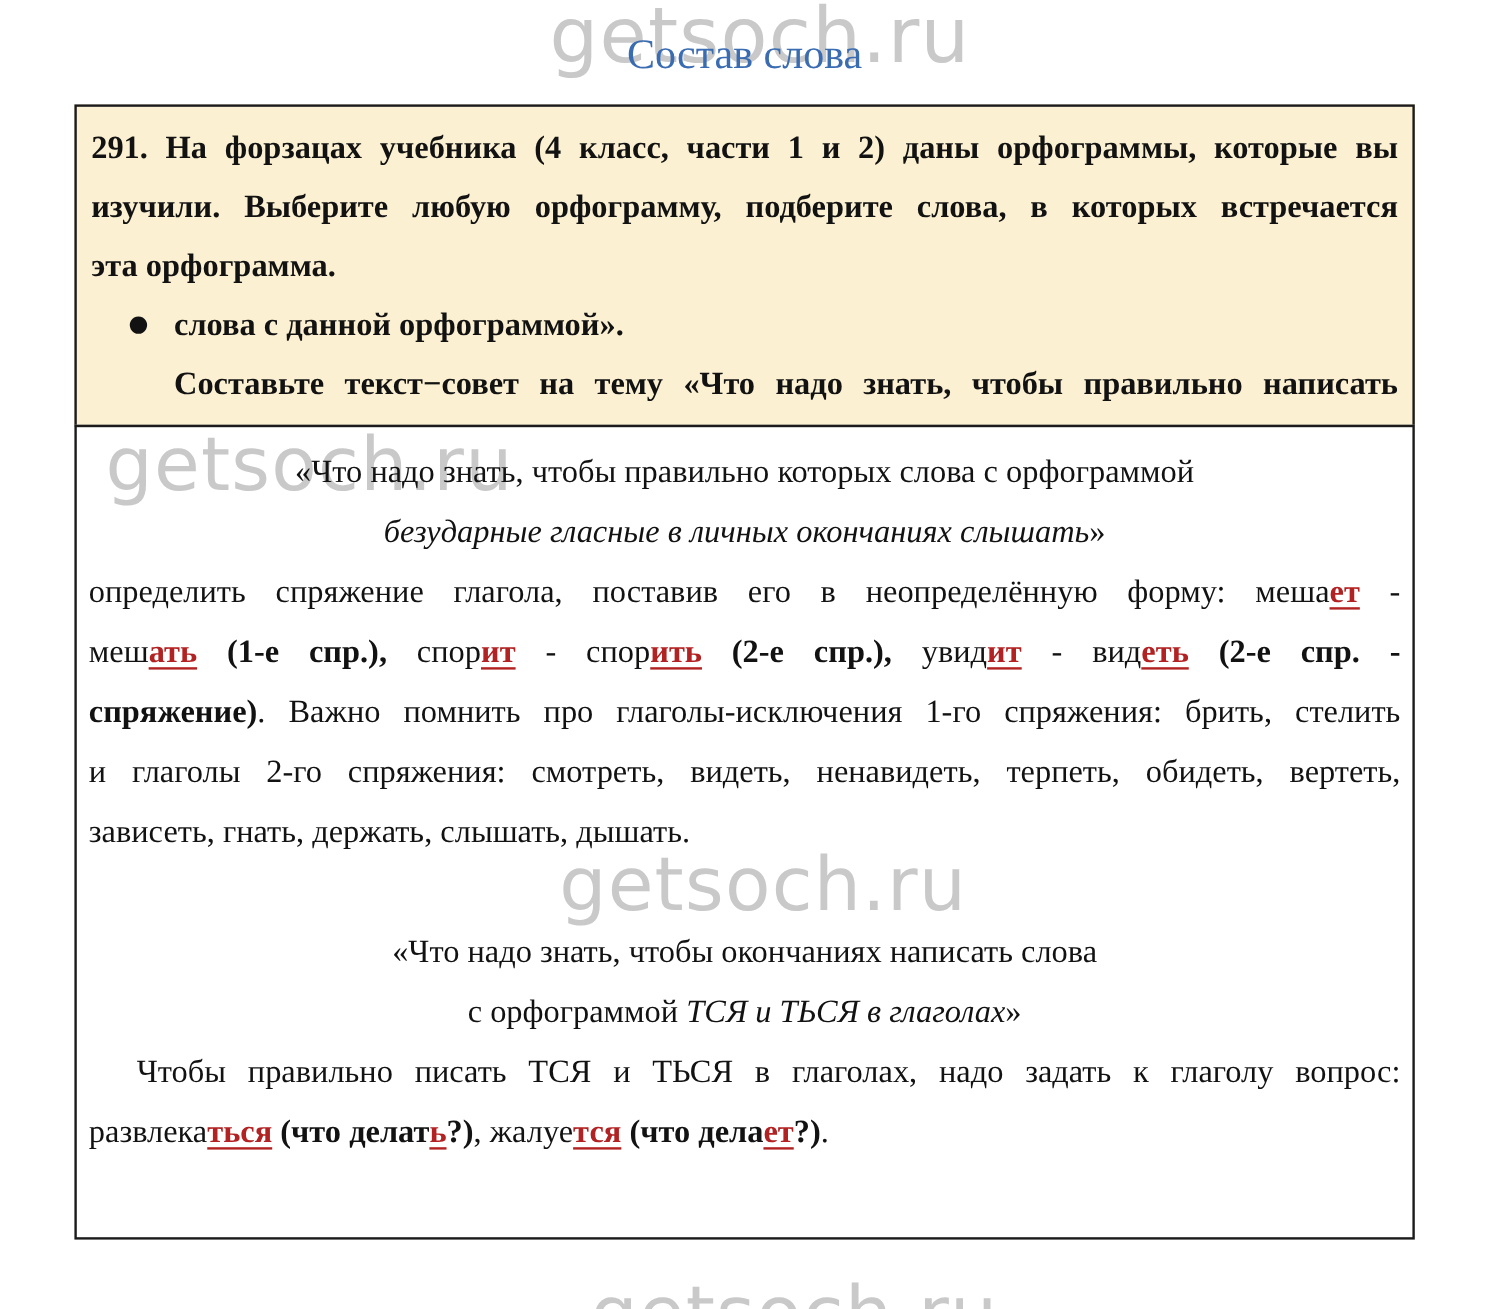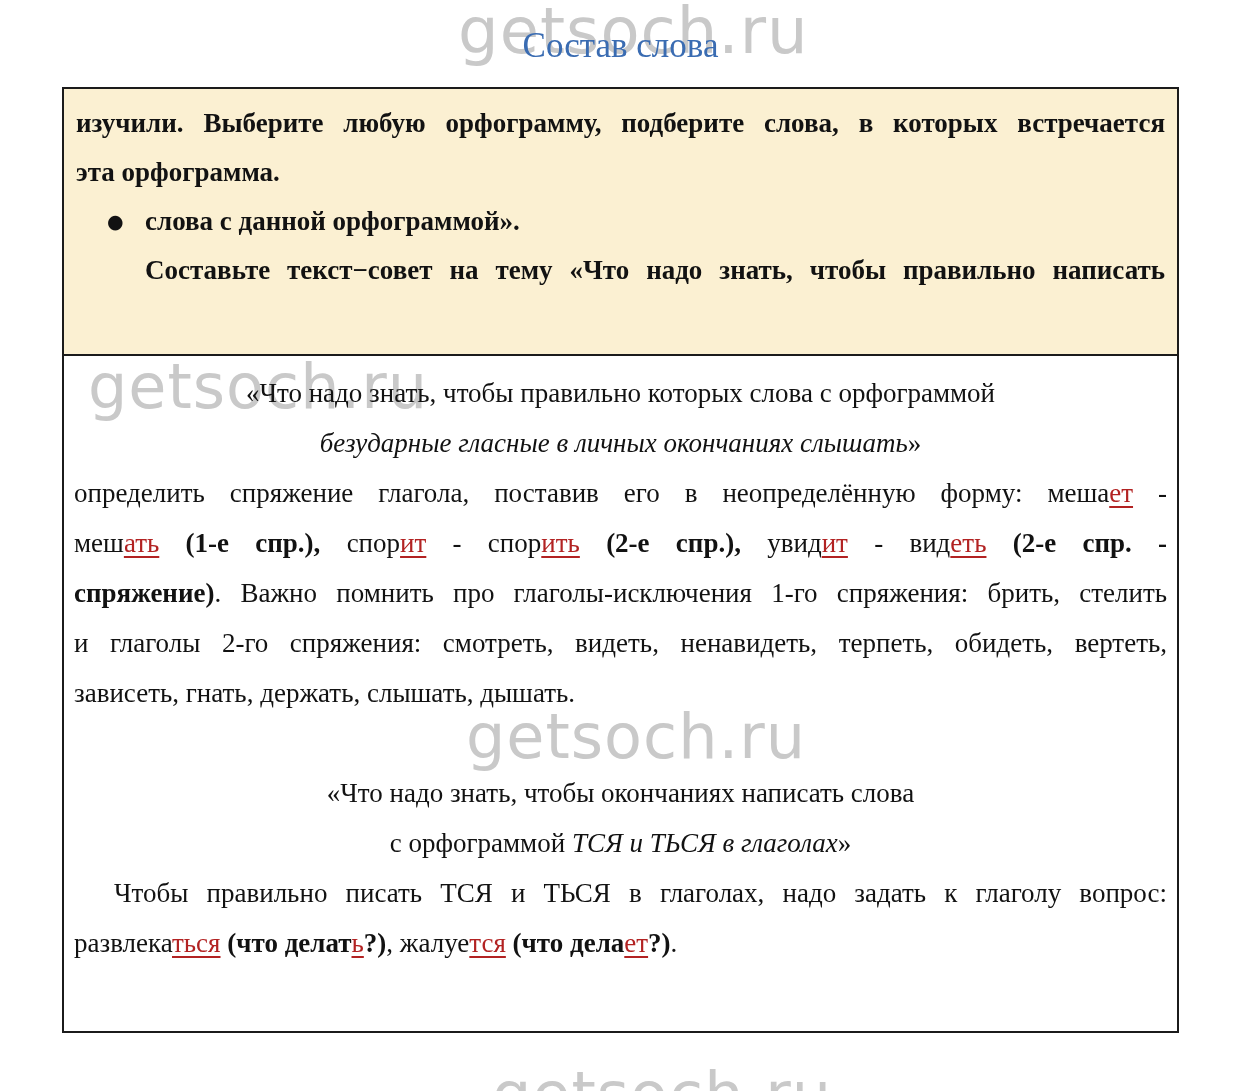--- a/index.html
+++ b/index.html
@@ -82,21 +82,21 @@
     width:38px;flex:0 0 38px;
     font-size:19px;line-height:49px;
     font-family:"DejaVu Sans", sans-serif;
   }
   .bullet-text{flex:1;}
   
   .seg-b{font-weight:bold;}
   .seg-i{font-style:italic;}
   .seg-hl{
     color:var(--red);
-    font-weight:normal;
+    font-weight:bold;
     text-decoration:underline;
     text-decoration-color:var(--red);
     text-decoration-thickness:2px;
     text-underline-offset:4px;
   }
 </style>
 </head>
 <body>
 
 <div class="page">
@@ -104,20 +104,21 @@
   <div class="watermark wm-top">getsoch.ru</div>
   <div class="watermark wm-left">getsoch.ru</div>
   <div class="watermark wm-mid">getsoch.ru</div>
   <div class="watermark wm-bottom">getsoch.ru</div>
 
   <h1 class="page-title">Состав слова</h1>
 
   <section class="task-box">
     <div class="box-content">
       <div class="task-main">
+          <div class="line"><span>291. На форзацах учебника (4 класс, части 1 и 2) даны орфограммы, которые вы</span></div>
           <div class="line"><span>изучили. Выберите любую орфограмму, подберите слова, в которых встречается</span></div>
           <div class="line last"><span>эта орфограмма.</span></div>
         </div>
       <div class="task-bullet-row">
         <span class="bullet">●</span>
         <div class="bullet-text">
             <div class="line last"><span>слова с данной орфограммой».</span></div>
             <div class="line"><span>Составьте текст−совет на тему «Что надо знать, чтобы правильно написать</span></div>
           </div>
       </div>

